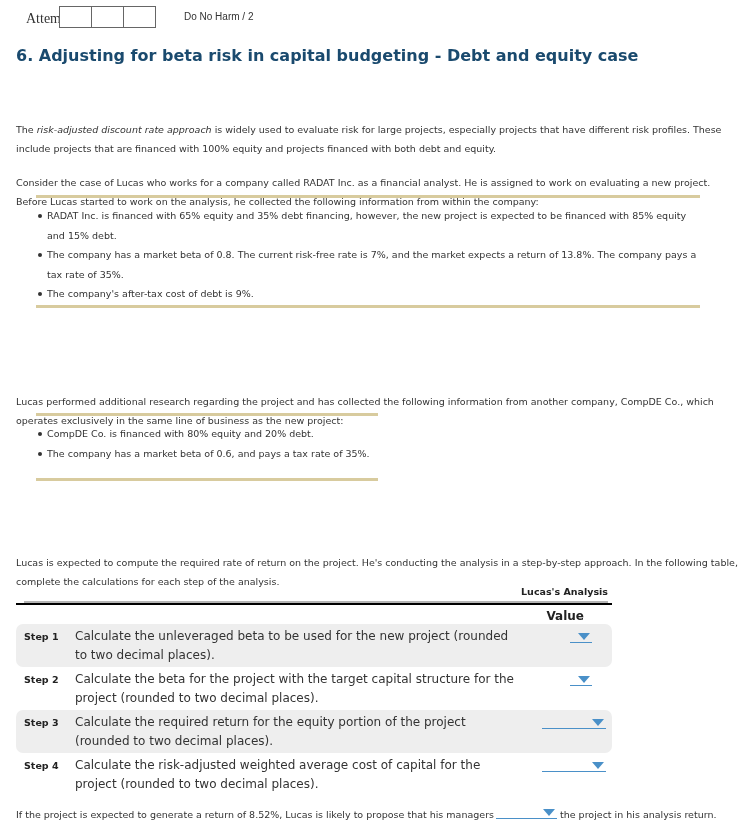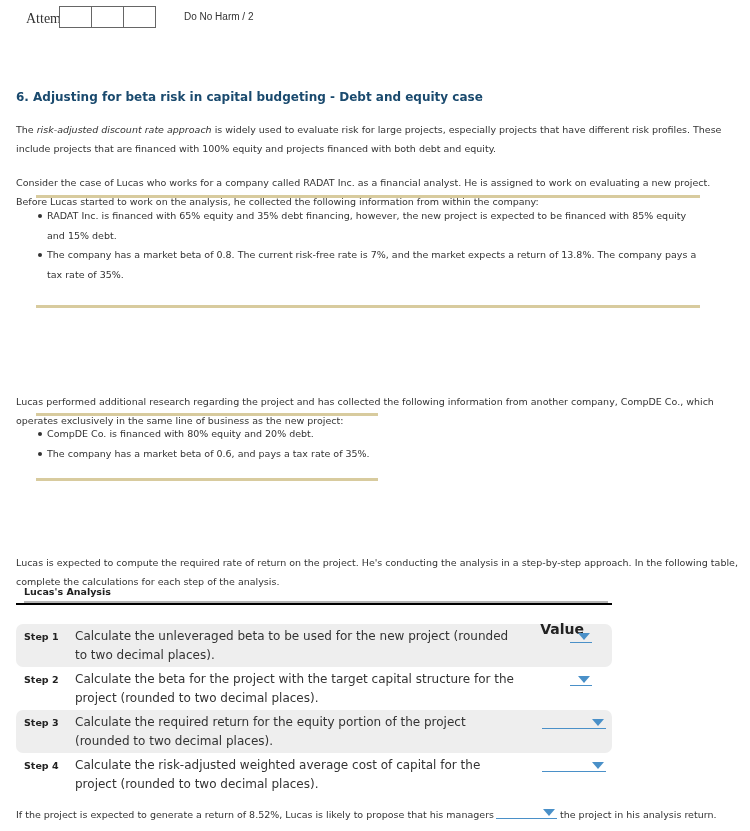--- a/index.html
+++ b/index.html
@@ -14,21 +14,21 @@
     }
     .abs { position: absolute; }
 
     
     .attempts-label { left: 26px; top: 11px; font-family: Liberation Serif, serif; font-size: 14px; color: #333; }
     .attempt-boxes { left: 59px; top: 6px; display: flex; }
     .attempt-box { width: 33px; height: 22px; border: 1px solid #666; margin-left: -1px; background: #fff; }
     .attempt-box:first-child { margin-left: 0; }
     .score-label { left: 184px; top: 11px; font-family: "Liberation Sans", sans-serif; font-size: 10px; color: #333; }
 
-    .q-title { left: 16px; top: 46px; font-weight: bold; font-size: 12px; color: #1a4a6e; margin-top: 44px; }
+    .q-title { left: 16px; top: 46px; font-weight: bold; font-size: 16px; color: #1a4a6e; }
 
     .para { left: 16px; width: 722px; line-height: 19px; font-size: 9.5px; color: #333; margin-top: 44px; }
     .para em { font-style: italic; }
 
     
     .info-box {
       border-top: 3px solid #d8cb9e;
       border-bottom: 3px solid #d8cb9e;
       padding: 8px 0 4px 0;
     }
@@ -44,28 +44,28 @@
     .info-box li::before {
       content: "";
       position: absolute; left: 2px; top: 8px;
       width: 4px; height: 4px; border-radius: 50%;
       background: #333;
     }
 
     
     .table-wrap { left: 16px; top: 586px; width: 596px; }
     .table-caption {
-      text-align: left; font-weight: bold; font-size: 9.5px; color: #222;
+      text-align: right; font-weight: bold; font-size: 9.5px; color: #222;
       padding-bottom: 4px;
       border-bottom: 2px solid #b5b5b5;
       margin: 0 4px 0 8px;
     }
     .table-topline { height: 2px; background: #000; margin-top: 0; }
     .col-header { height: 19px; position: relative; }
-    .col-header span { position: absolute; right: 28px; top: 16px; font-weight: bold; font-size: 14px; color: #222; }
+    .col-header span { position: absolute; right: 28px; top: 4px; font-weight: bold; font-size: 12px; color: #222; }
     .step-row { display: flex; padding: 3px 0 2px 0; border-radius: 7px; }
     .step-row.shaded { background: #eeeeee; }
     .step-label { width: 59px; padding-left: 8px; font-weight: bold; line-height: 19px; font-size: 9.5px; color: #222; }
     .step-desc { width: 448px; line-height: 19px; font-size: 12px; color: #333; }
     .step-val { flex: 1; position: relative; }
 
     .dropdown {
       position: absolute; top: 5px;
       height: 11px; border-bottom: 1px solid #4a90c8;
       cursor: pointer;
@@ -107,20 +107,21 @@
 <div class="abs para" style="top:76px;">
   <span>The </span><em>risk-adjusted discount rate approach</em><span> is widely used to evaluate risk for large projects, especially projects that have different risk profiles. These include projects that are financed with 100% equity and projects financed with both debt and equity.</span>
 </div>
 
 <div class="abs para" style="top:129px;">Consider the case of Lucas who works for a company called RADAT Inc. as a financial analyst. He is assigned to work on evaluating a new project. Before Lucas started to work on the analysis, he collected the following information from within the company:</div>
 
 <div class="abs info-box" style="left:36px; top:195px; width:664px; height:113px;">
   <ul>
     <li>RADAT Inc. is financed with 65% equity and 35% debt financing, however, the new project is expected to be financed with 85% equity and 15% debt.</li>
     <li>The company has a market beta of 0.8. The current risk-free rate is 7%, and the market expects a return of 13.8%. The company pays a tax rate of 35%.</li>
+    <li>The company's after-tax cost of debt is 9%.</li>
   </ul>
 </div>
 
 <div class="abs para" style="top:348px;">Lucas performed additional research regarding the project and has collected the following information from another company, CompDE Co., which operates exclusively in the same line of business as the new project:</div>
 
 <div class="abs info-box" style="left:36px; top:413px; width:342px; height:68px;">
   <ul>
     <li>CompDE Co. is financed with 80% equity and 20% debt.</li>
     <li>The company has a market beta of 0.6, and pays a tax rate of 35%.</li>
   </ul>

